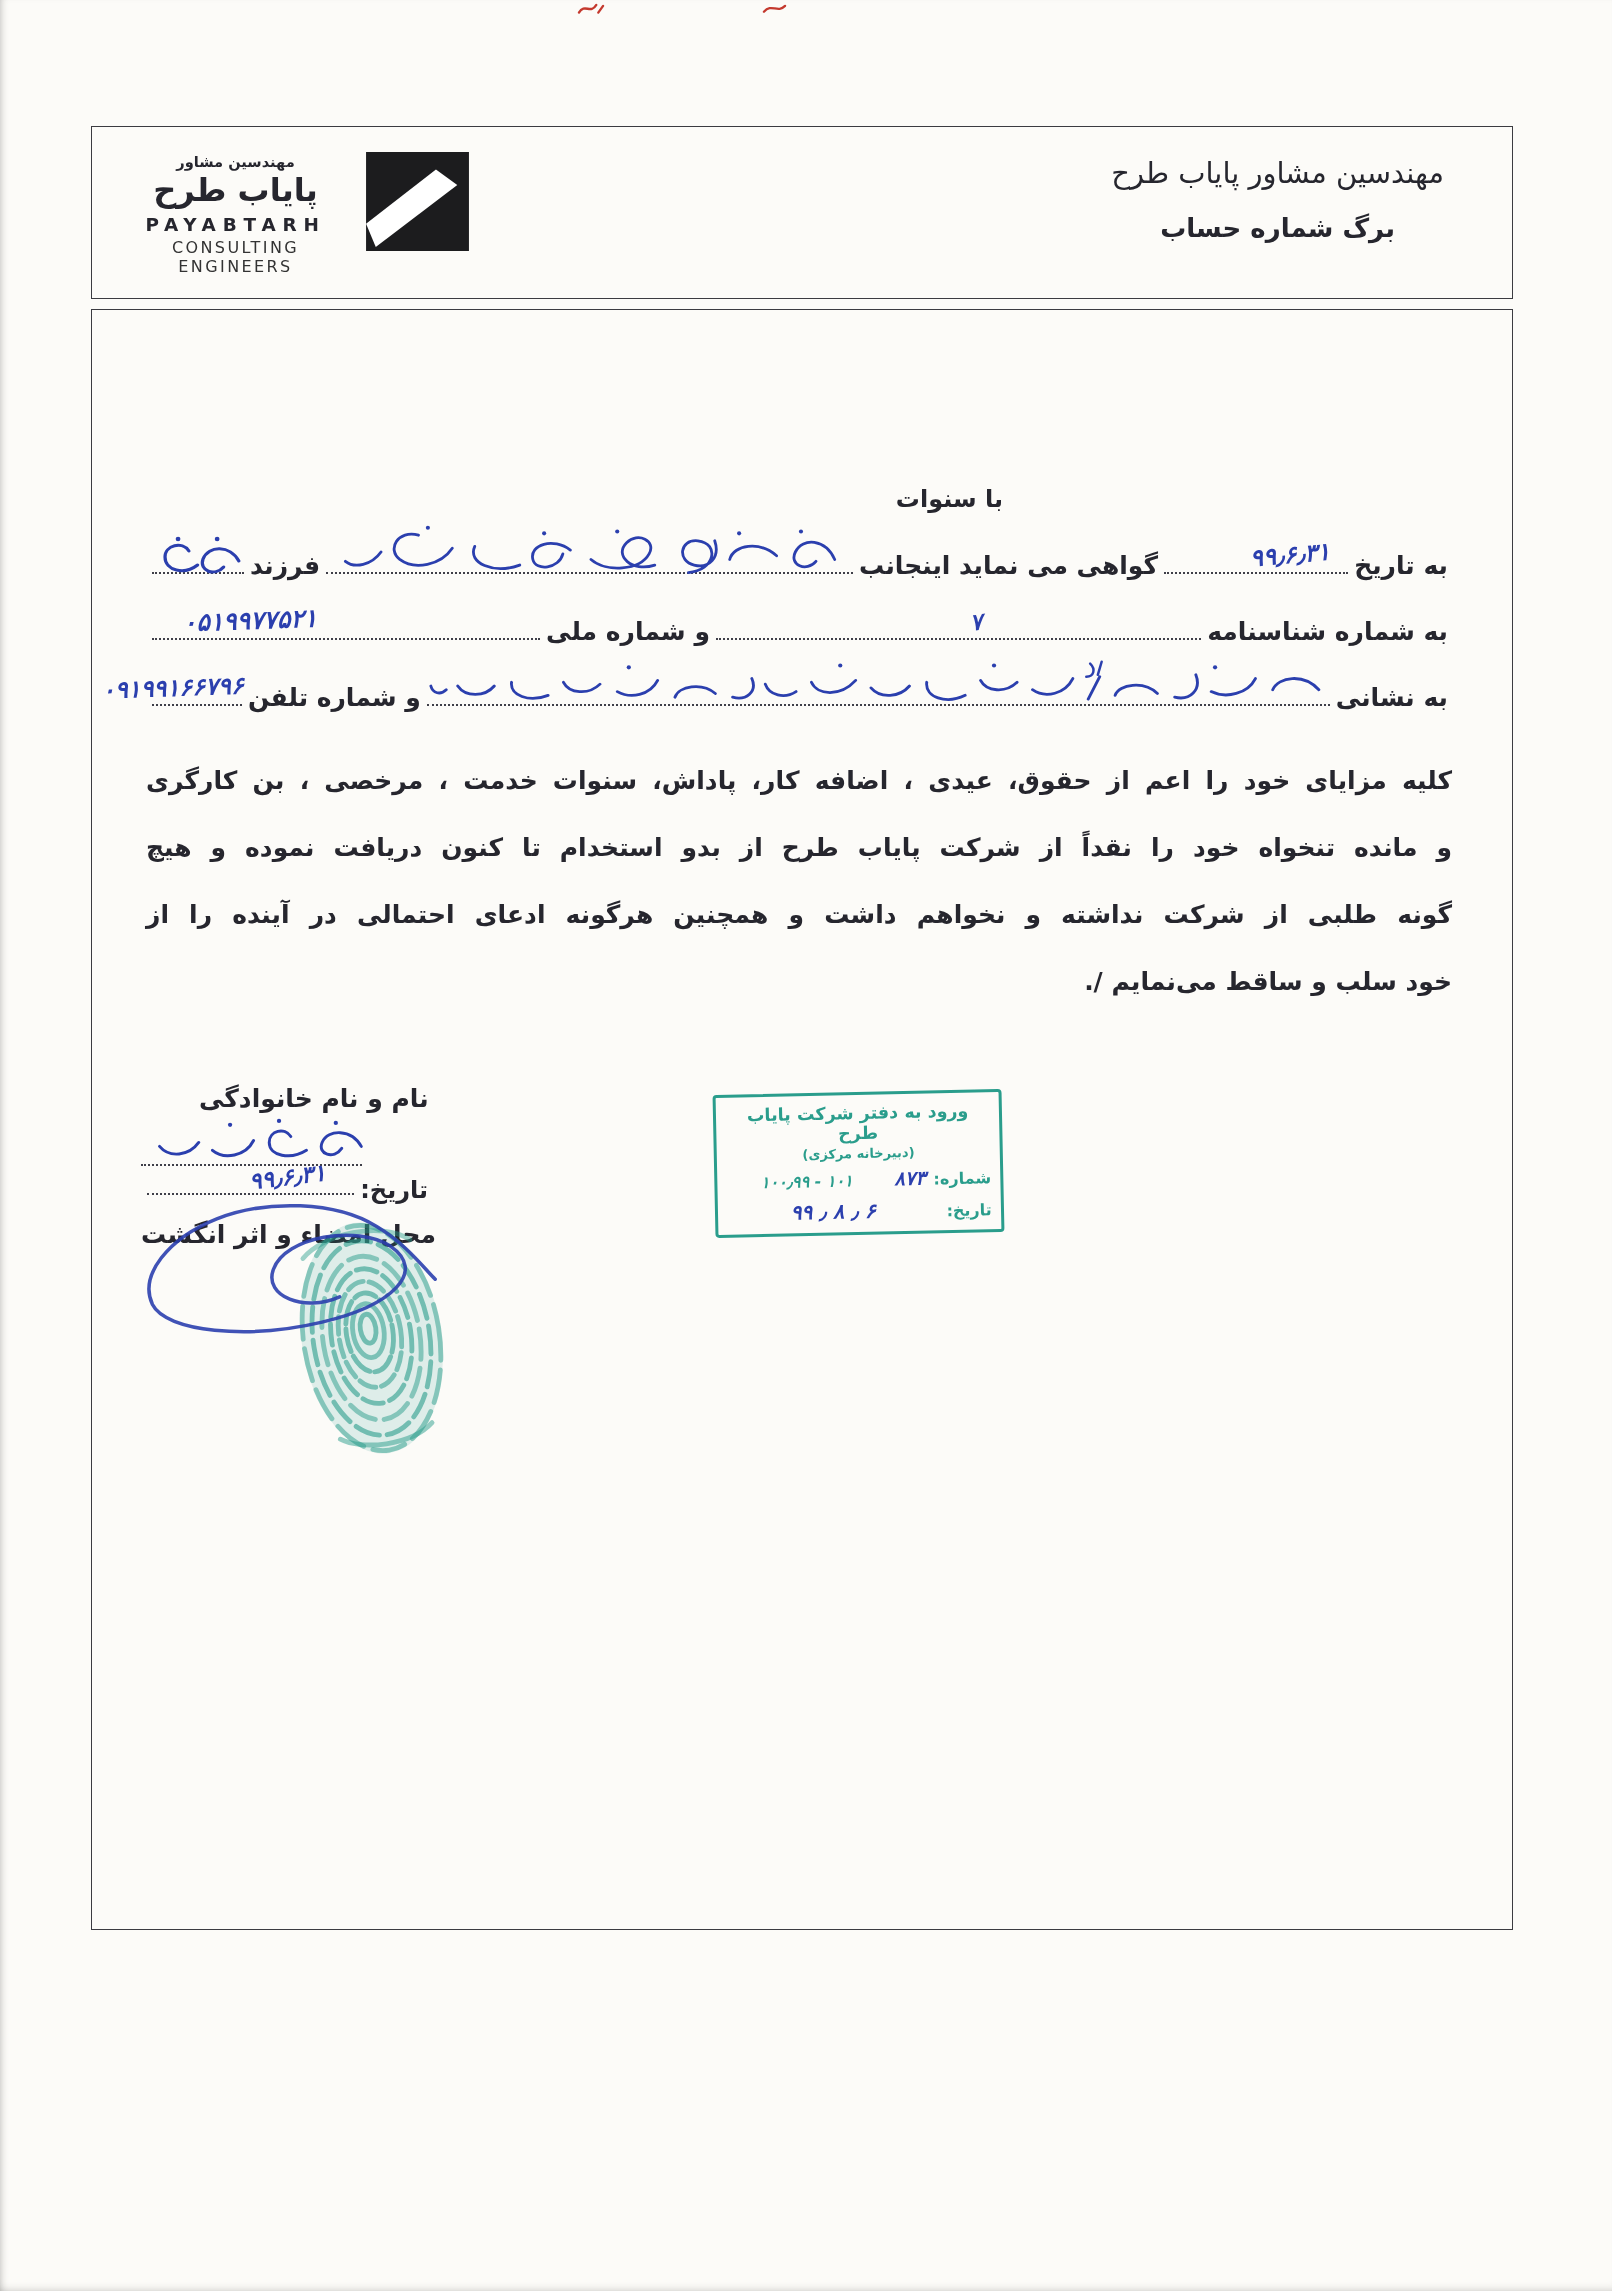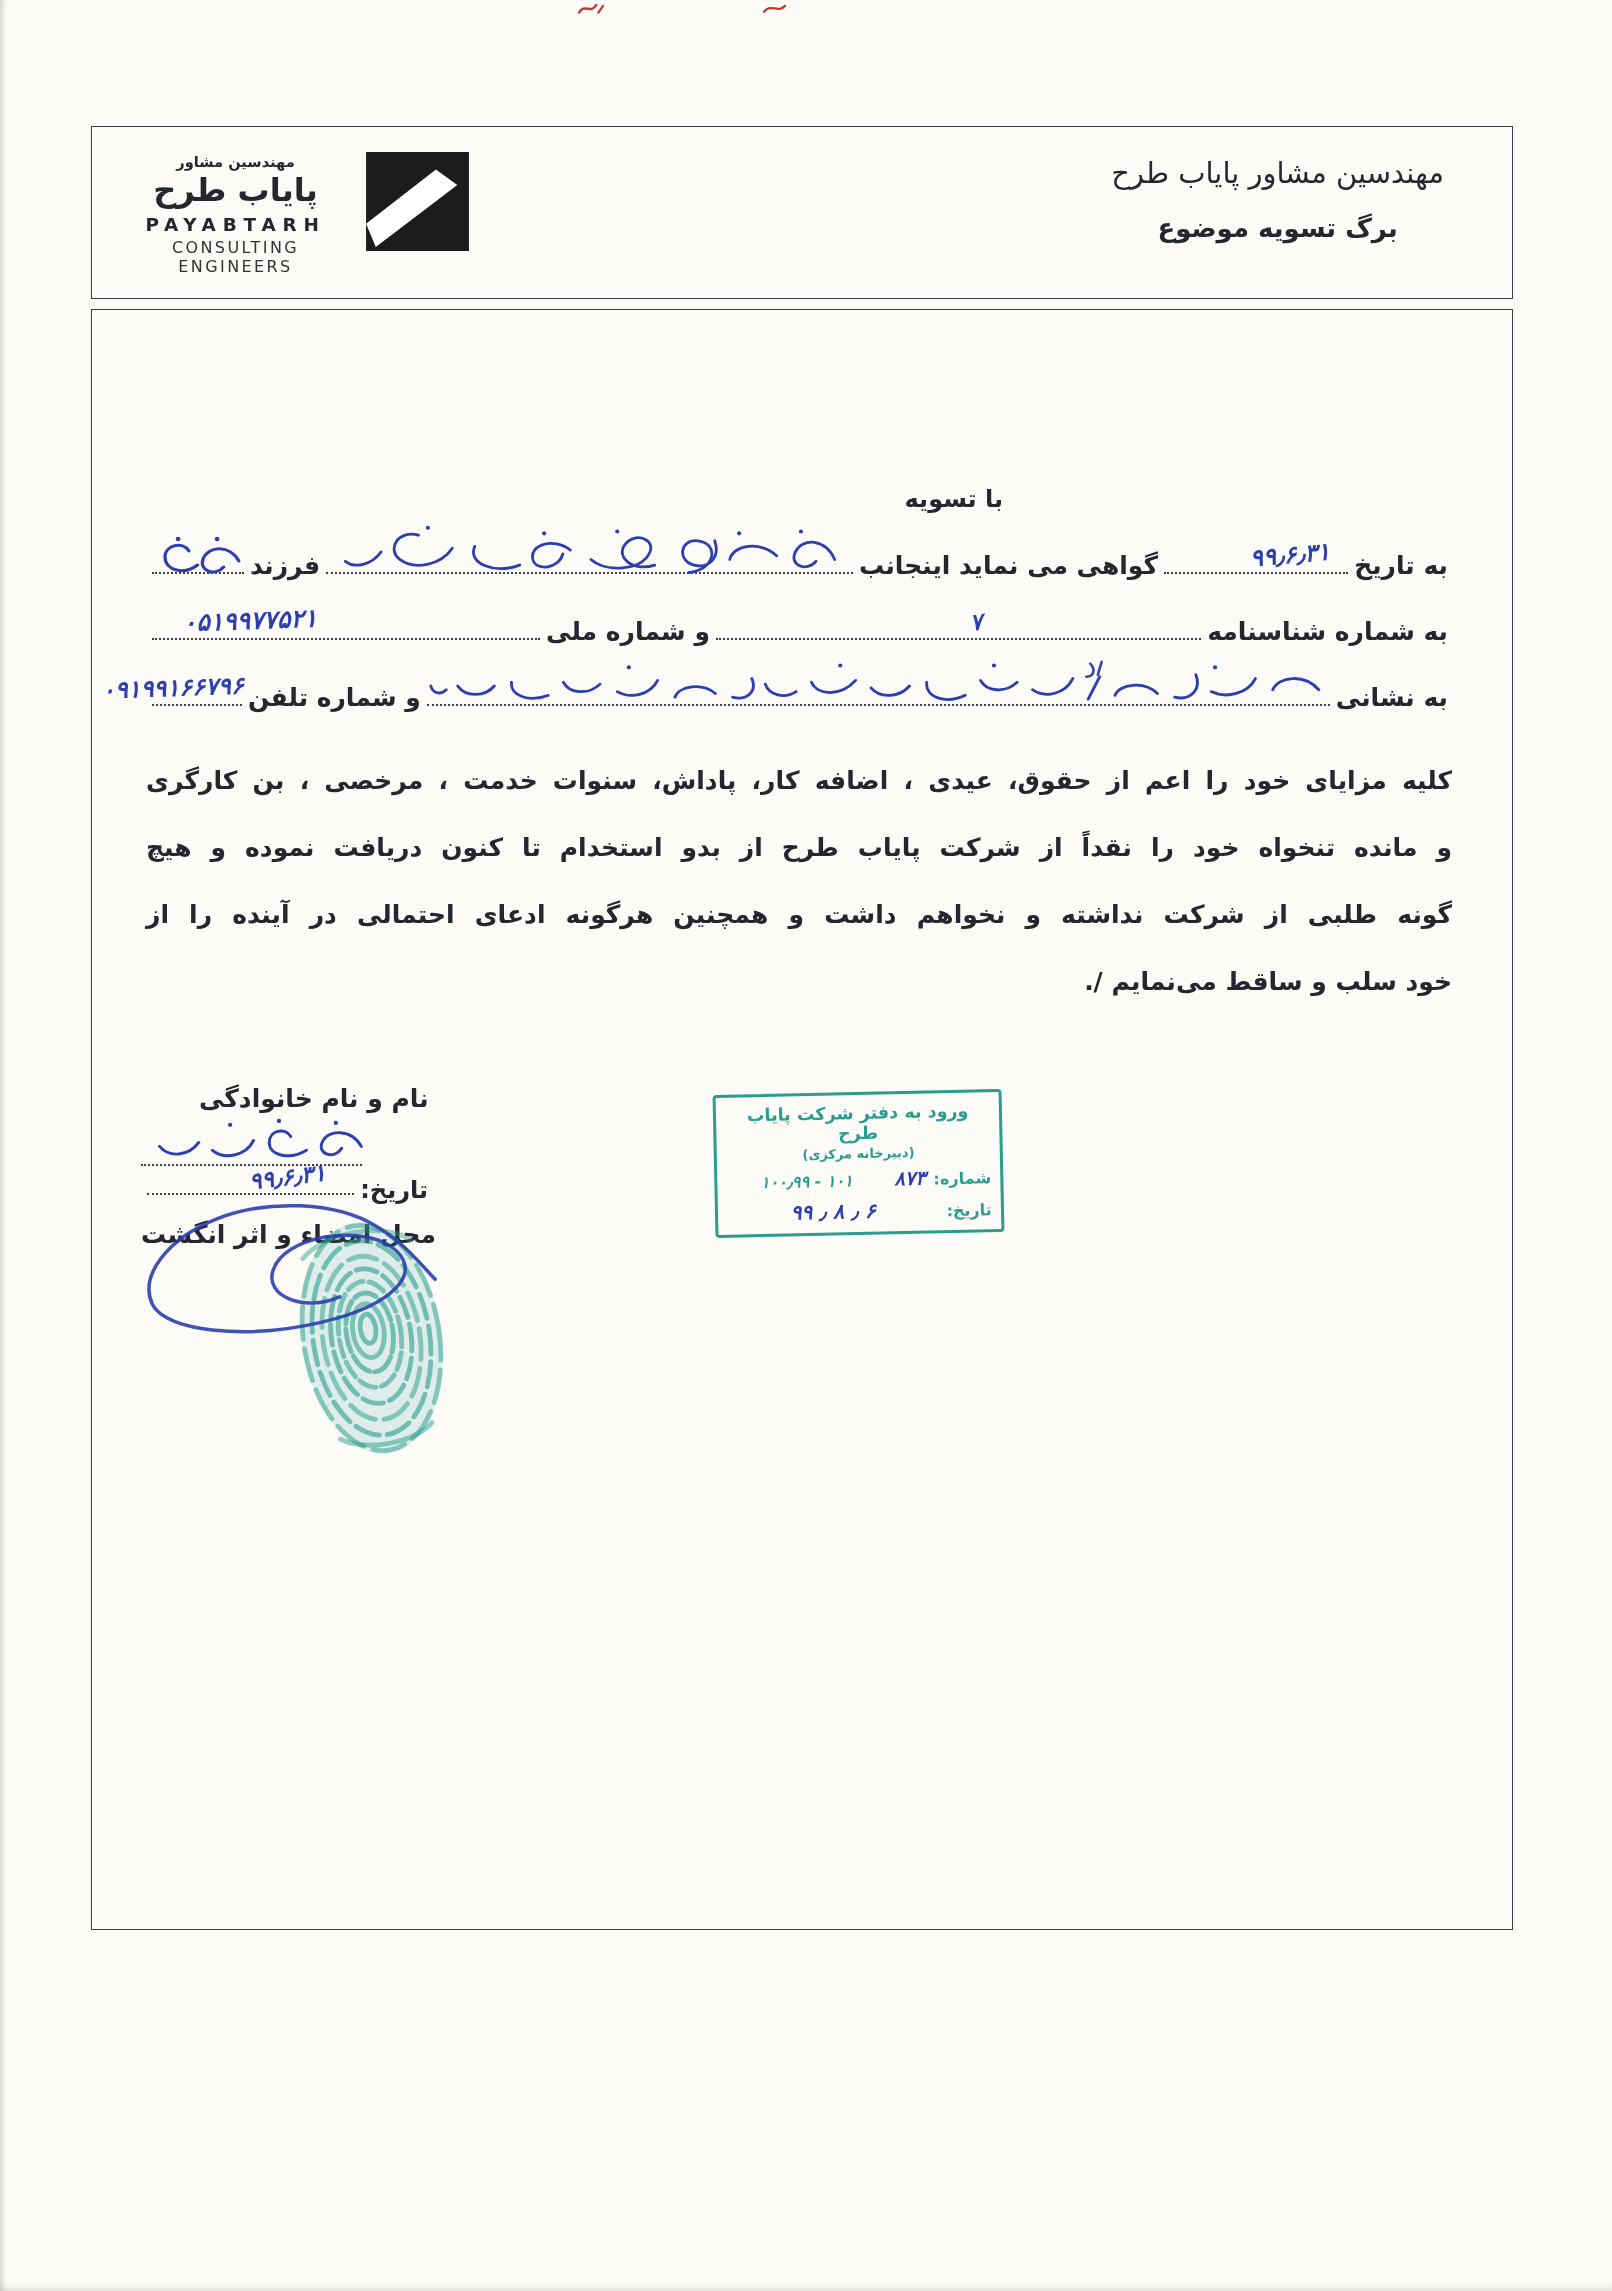--- a/index.html
+++ b/index.html
@@ -101,28 +101,28 @@
       </svg>
       <div class="logo-text">
         <div class="logo-fa-small">مهندسین مشاور</div>
         <div class="logo-fa-name">پایاب طرح</div>
         <div class="logo-en-name">PAYABTARH</div>
         <div class="logo-en-sub">CONSULTING ENGINEERS</div>
       </div>
     </div>
     <div class="header-titles">
       <div class="header-title-1">مهندسین مشاور پایاب طرح</div>
-      <div class="header-title-2">برگ تسویه موضوع</div>
+      <div class="header-title-2">برگ شماره حساب</div>
     </div>
   </div>
 
   <div class="main-box">
 
 
-    <div class="salutation">با تسویه</div>
+    <div class="salutation">با سنوات</div>
 
     <div class="fill-row row1">
       <span class="lbl">به تاریخ</span>
       <span class="dots" style="flex-grow:1.4;">
         <span class="hand digits" style="right:10%;bottom:2.9px;font-size:24px;transform:rotate(-5deg);">۹۹٫۶٫۳۱</span>
       </span>
       <span class="lbl">گواهی می نماید اینجانب</span>
       <span class="dots" style="flex-grow:4;">
         <svg class="scribble" style="left:2%;bottom:-7.8px;width:96%;height:56px;" viewBox="0 0 540 60" preserveAspectRatio="none">
           <path d="M532 38 C522 16 498 14 490 30 C483 44 502 52 512 40 M470 34 C452 18 424 22 420 38 M404 18 C410 36 398 48 382 44 C364 40 366 16 386 18 C410 21 404 50 376 52 M340 44 C316 52 296 34 310 20 C322 8 342 18 334 32 C324 50 288 52 272 38 M250 28 C232 14 206 22 210 38 C213 51 238 48 242 32 M196 44 C168 54 140 42 148 24 M124 26 C112 44 84 50 68 38 C54 27 66 6 88 12 M48 30 C38 44 20 48 10 40" stroke="currentColor" stroke-width="3" fill="none" stroke-linecap="round"></path>

